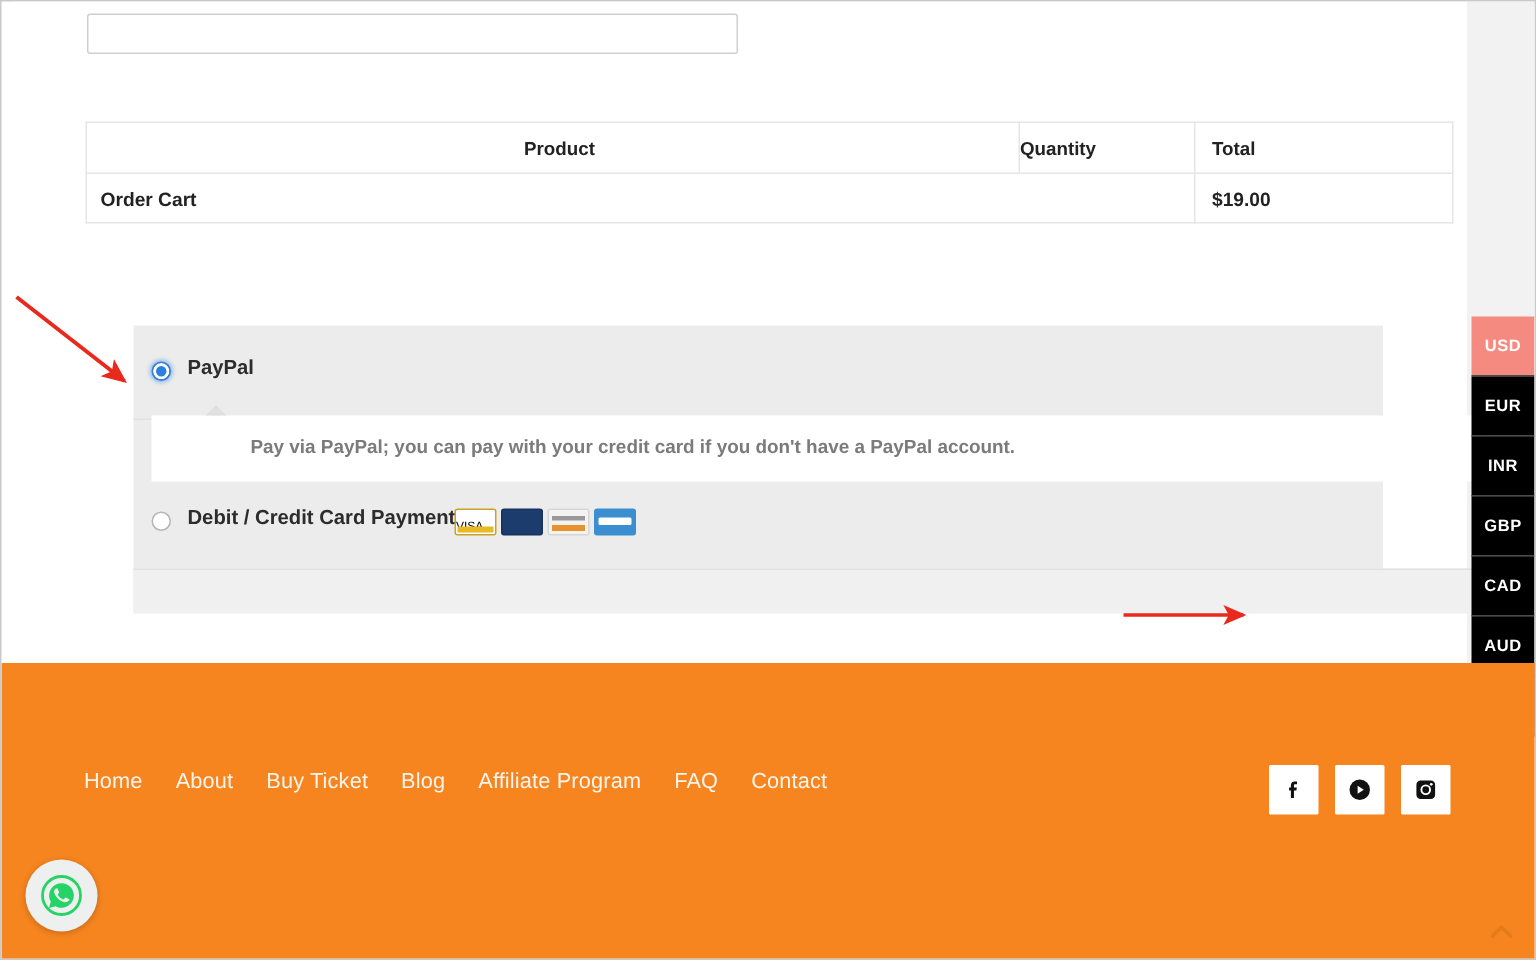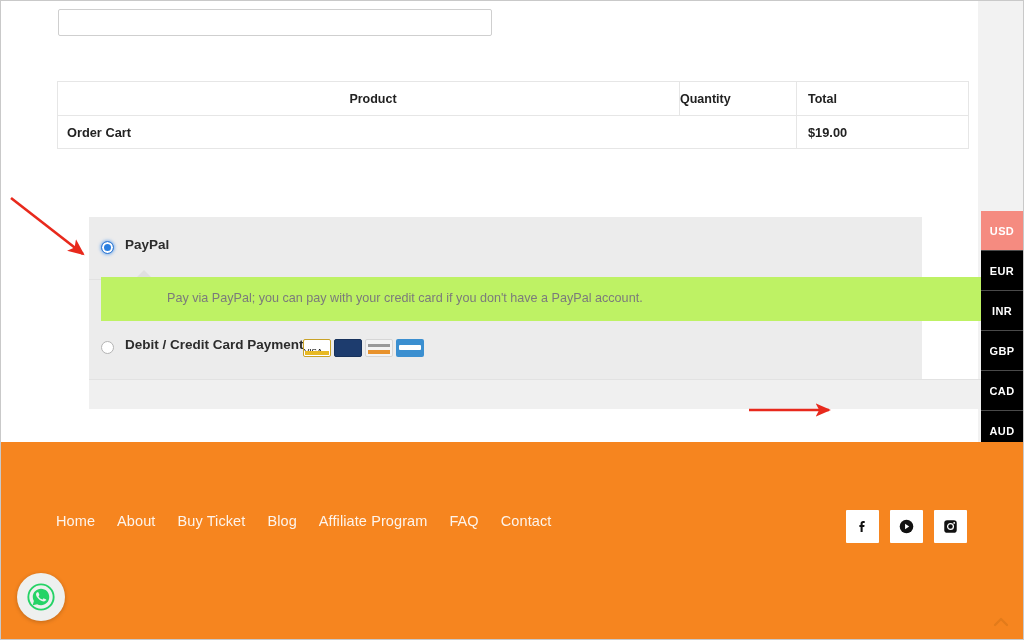--- a/index.html
+++ b/index.html
@@ -89,22 +89,22 @@
   .card.mc2{background:#1d3c6e;border:1px solid #17325c;}
   .card.mc2 .c1{top:3px;left:4px;background:#eb001b;}
   .card.mc2 .c2{top:3px;left:12px;background:#f79e1b;opacity:.9;}
   .card.disc2{background:#f3f3f3;border:1px solid #d6d6d6;}
   .card.disc2 .d1{position:absolute;left:2px;right:2px;top:4px;height:3px;background:#999;}
   .card.disc2 .d2{position:absolute;left:2px;right:2px;bottom:2px;height:4px;background:#e8922c;}
   .card.amex2{background:#3b8fd0;border:1px solid #2b6e a6;}
   .card.amex2 .bar{position:absolute;left:3px;right:3px;top:6px;height:5px;background:#fff;border-radius:1px;}
 
   
-  .pm-info{position:absolute;left:12px;top:60px;width:888px;height:44px;background:#bef264;
-           box-sizing:border-box;}
+  .pm-info{position:absolute;left:12px;top:60px;width:888px;height:44px;background:#ffffff;
+           box-sizing:border-box;font-weight:bold;}
   .pm-info .arrowup{position:absolute;left:36px;top:-7px;width:0;height:0;
            border-left:7px solid transparent;border-right:7px solid transparent;
            border-bottom:7px solid #e0e0e0;}
   .pm-info .txt{position:absolute;left:66px;top:14px;font-size:12.6px;color:#7b7b7b;}
 
   .pm-footer{position:absolute;left:0;top:162px;width:912px;height:29px;
              background:#f0f0f0;border-top:1px solid #e2e2e2;}
   .btn-paypal{position:absolute;left:777px;top:169px;width:122px;height:25px;
        background:#b565b0;border:1px solid #9d4f99;border-radius:3px;color:#fff;
        font-size:12.5px;font-weight:bold;cursor:pointer;padding:0;line-height:23px;

